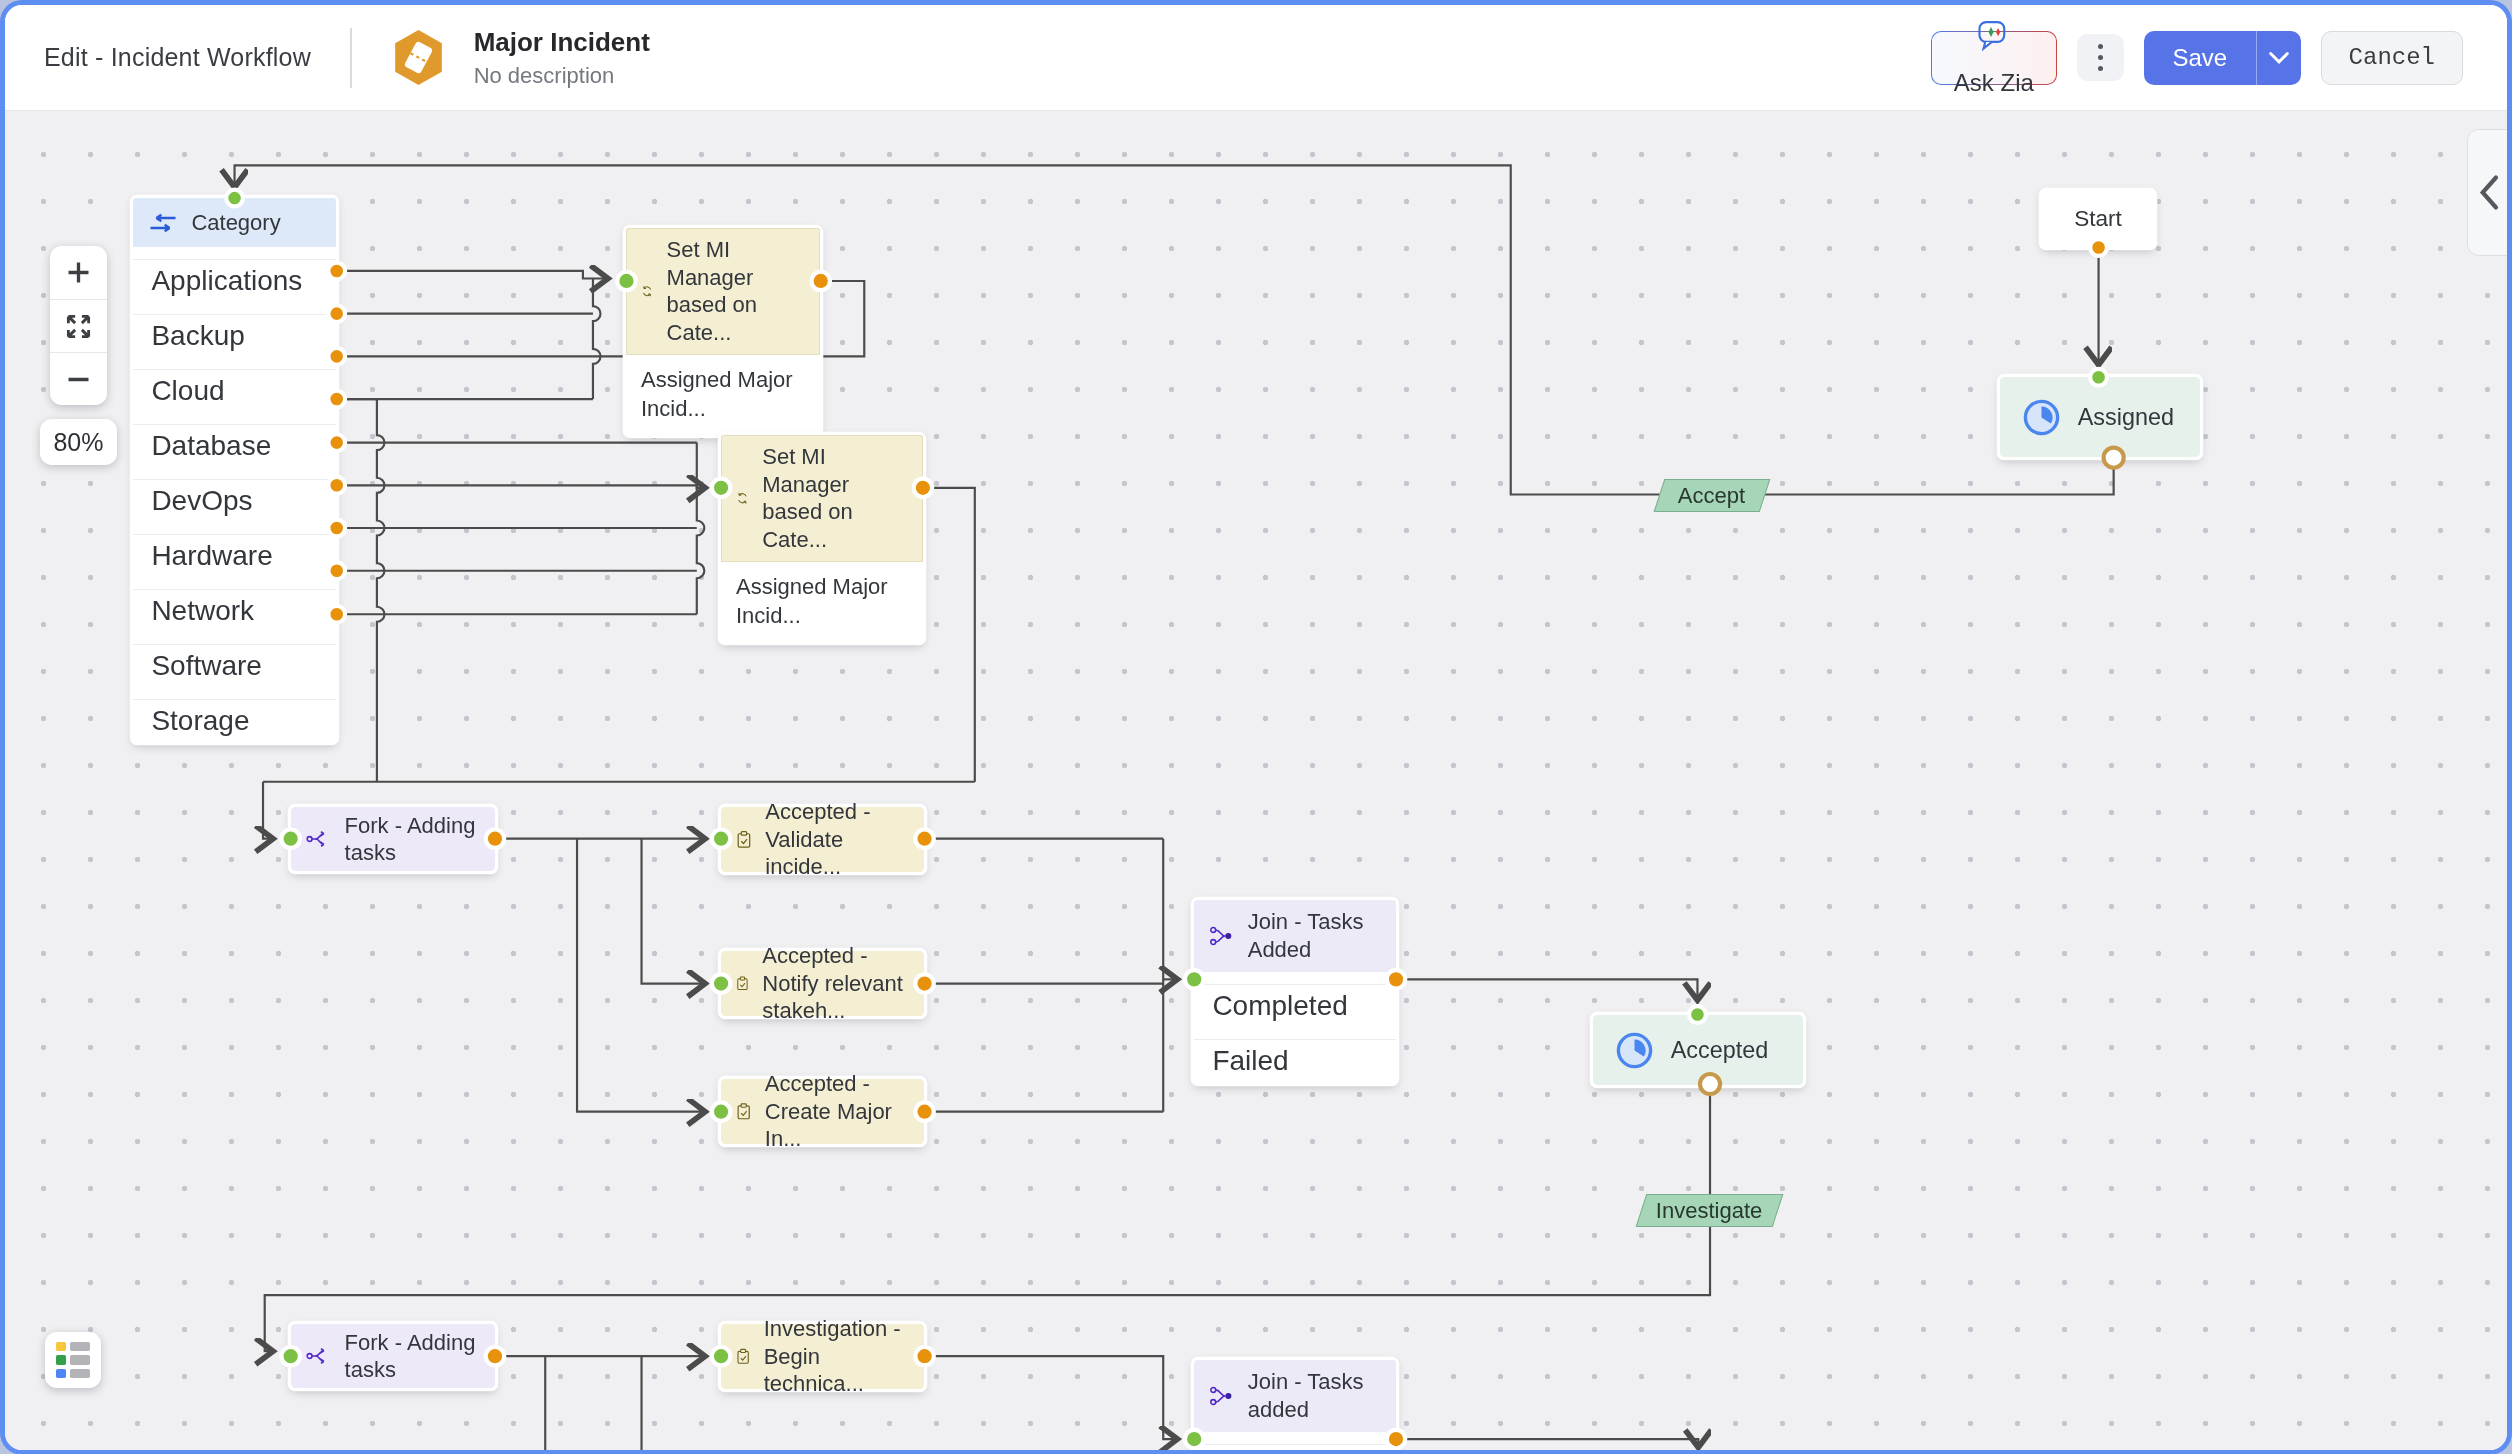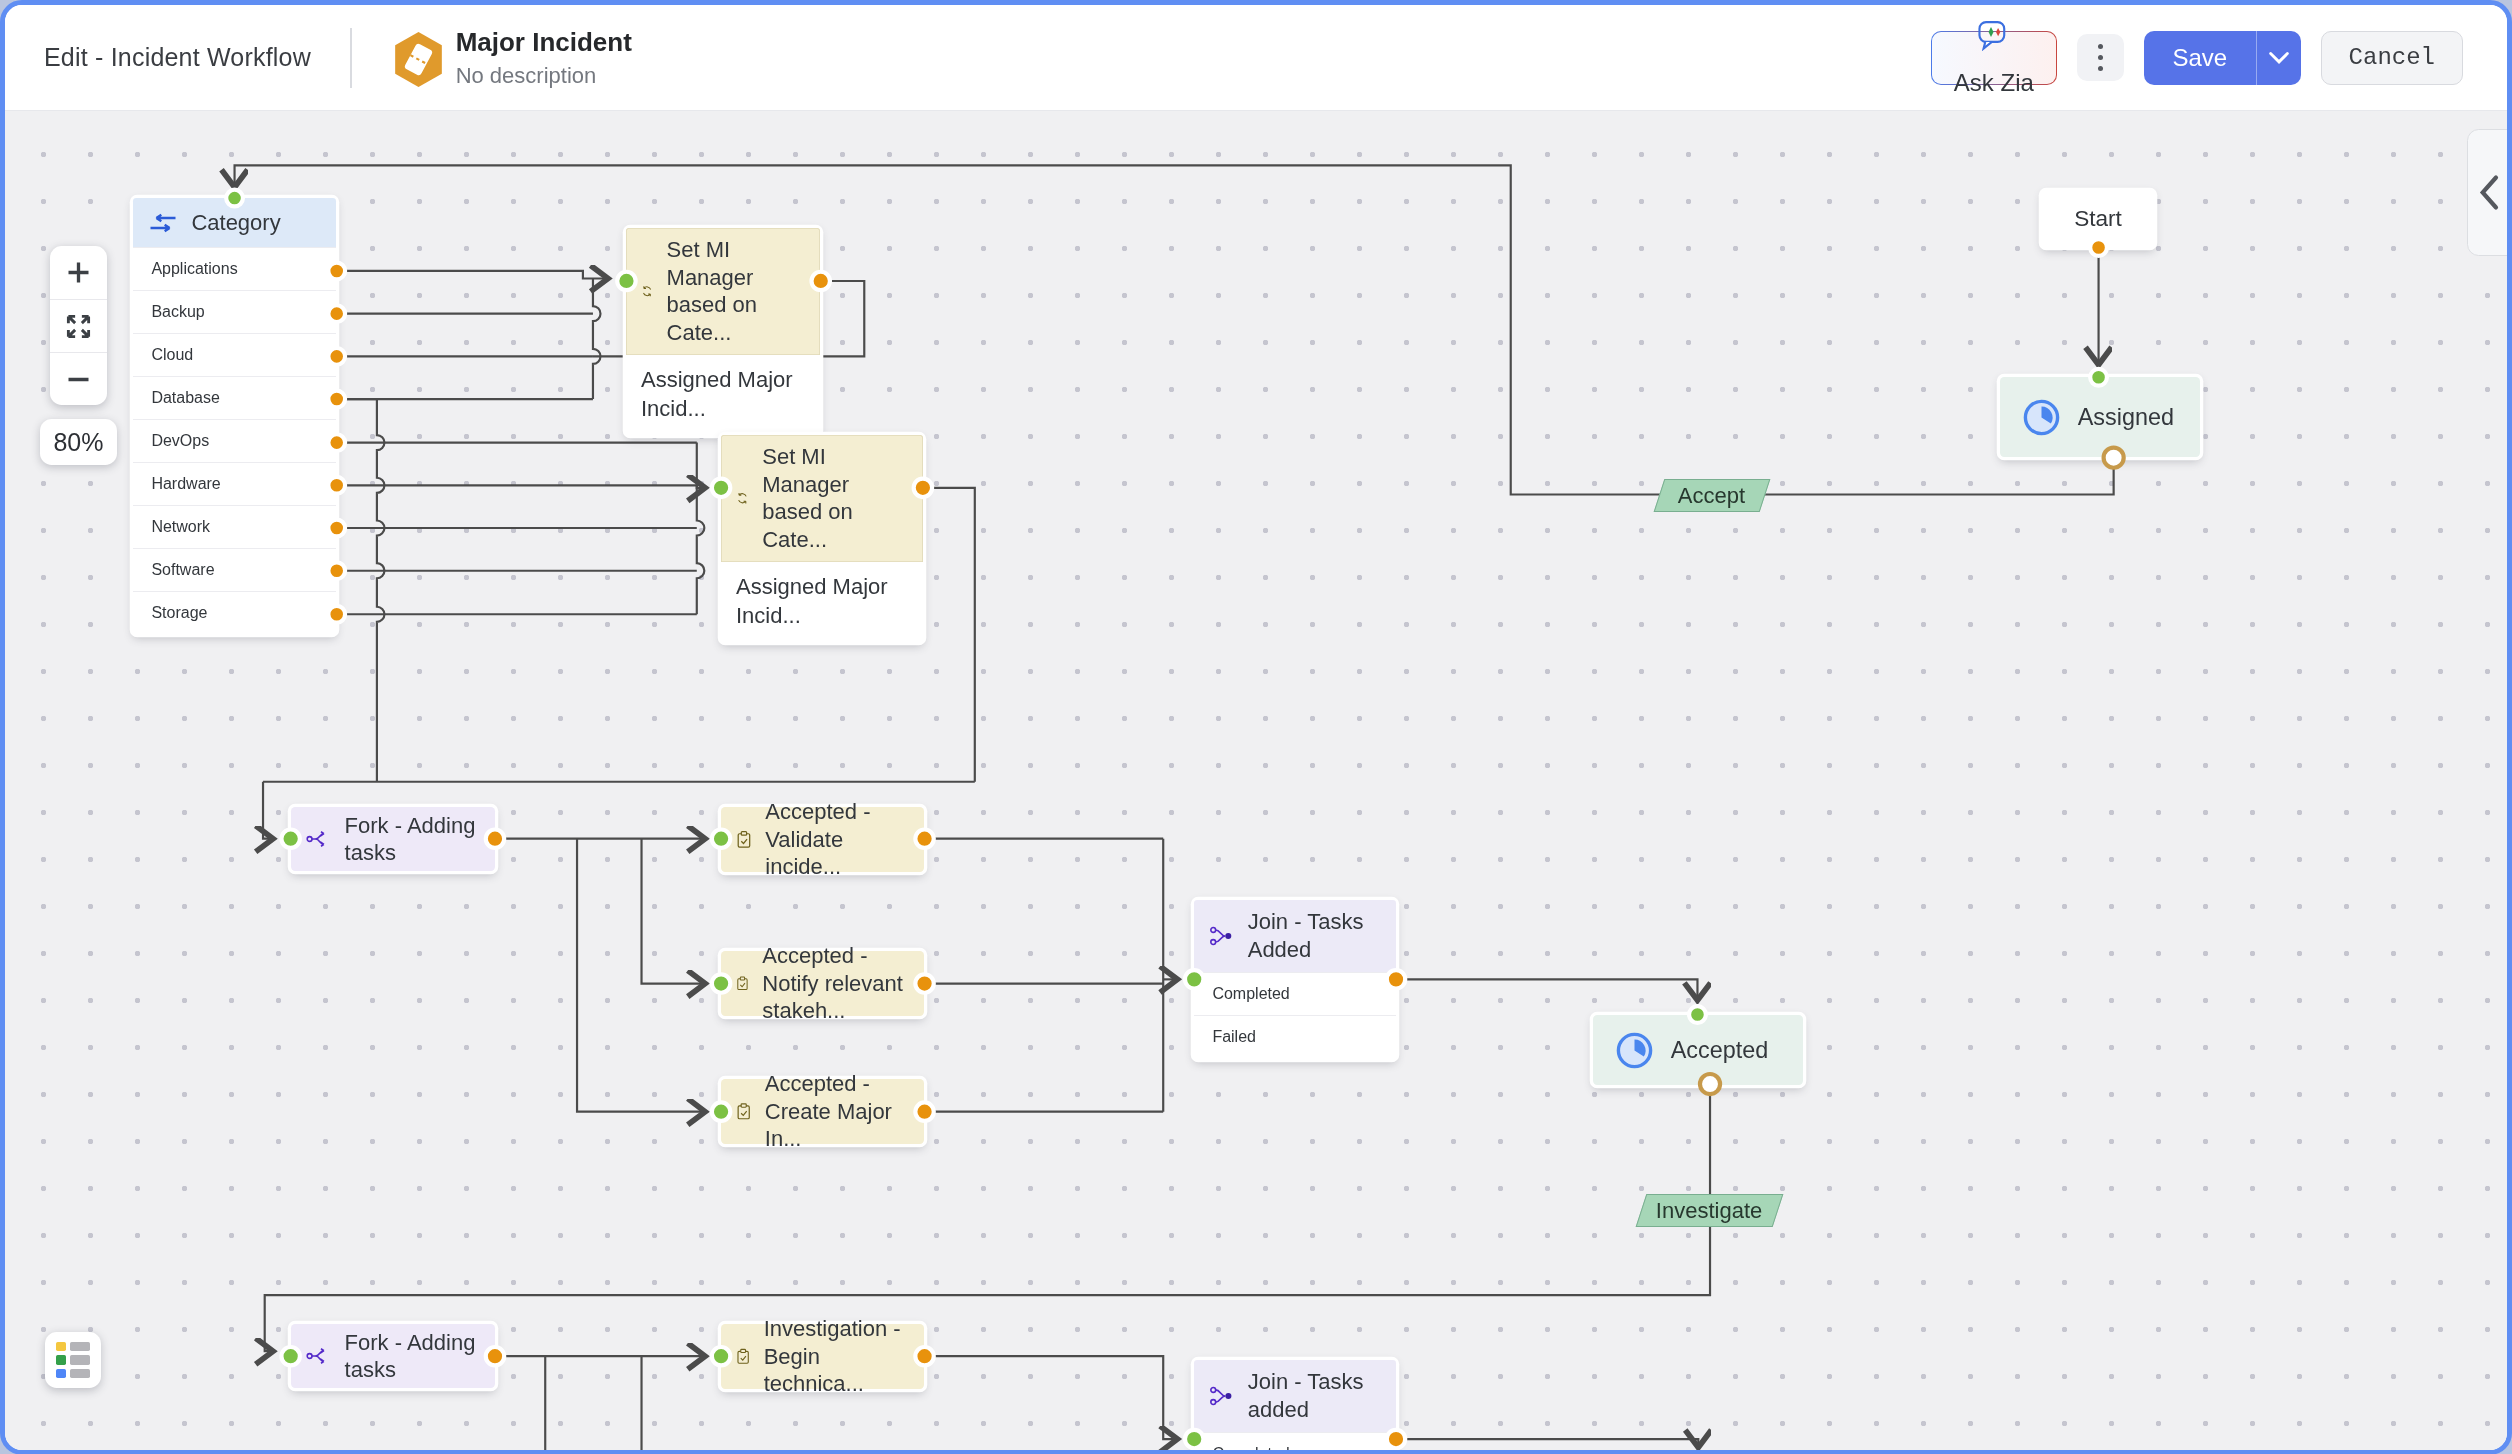--- a/index.html
+++ b/index.html
@@ -5,21 +5,21 @@
   * { margin:0; padding:0; box-sizing:border-box; }
   html,body { background:#b9c5df; font-family:"Liberation Sans","DejaVu Sans",sans-serif; }
   .window{ position:relative; width:2512px; height:1455px; background:#fff; border:5px solid #5f8ef3;
            border-radius:22px; overflow:hidden; }
 
   
   .topbar{ position:relative; height:106px; background:#fff; border-bottom:0.8px solid #e7e8ec;
            display:flex; align-items:center; padding:0 44px 0 39px; }
   .page-title{ font-size:25px; color:#3a3d42; letter-spacing:0.2px; }
   .tb-divider{ width:1.7px; height:60px; background:#d9dbe0; margin:0 39px; }
-  .wf-ident{ display:flex; align-items:flex-end; gap:10px; }
+  .wf-ident{ display:flex; align-items:center; gap:28px; }
   .hexwrap{ width:55px; height:59px; }
   .wf-name{ font-size:26px; font-weight:bold; color:#26282b; margin-bottom:5px;}
   .wf-desc{ font-size:22px; color:#74787f; }
   .tb-right{ margin-left:auto; display:flex; align-items:center; gap:20px; }
   .btn{ height:54px; display:flex; align-items:center; justify-content:center; border-radius:10px;
         font-size:24px; cursor:pointer; }
   .btn-zia{ padding:0 22px; gap:11.7px; color:#33373c;
         border:1.7px solid transparent;
         background:linear-gradient(90deg,#f6f9ff,#fdf0ef) padding-box,
                    linear-gradient(90deg,#4b7bea,#c9463e) border-box;flex-direction:column; }
@@ -44,21 +44,21 @@
               border-radius:3.3px 3.3px 0 0; line-height:1.25;}
   .head-beige{ background:#f4eed2; box-shadow:inset 0 0 0 0.8px #e0d9b8;}
   .head-lav{ background:#eceaf7; }
   .head-blue{ background:#dde9f8; }
   .node-body{ padding:11.7px 15px; line-height:1.3; }
   .simple{ display:flex; align-items:center; gap:13.4px; padding:6.7px 15px; line-height:1.25; }
   .lav{ background:#eee9f8; }
   .mint{ background:#e7f1ec; display:flex; align-items:center; gap:16.7px; padding:0 22px; font-size:23.4px;}
   .startnode{ display:flex; align-items:center; justify-content:center; font-size:22.6px;}
   .cat-row{ height:43px; display:flex; align-items:center; padding:0 18.4px; border-top:0.8px solid #ececf0;
-            font-size:16px; background:#fff;}
+            font-size:28px; background:#fff;margin-top:12px;}
   .pgram{ position:absolute; z-index:3; background:#a6d6b7; border:1.7px solid #79ae90;
           transform:skewX(-18deg); display:flex; align-items:center; justify-content:center;}
   .pgram span{ transform:skewX(18deg); font-size:22px; color:#27382e; }
 
   
   .zoombar{ position:absolute; left:45px; top:135px; width:57px; background:#fff; border-radius:11.7px;
             box-shadow:0 2.5px 8.4px rgba(50,55,70,.25); z-index:6; overflow:hidden;}
   .zcell{ height:53px; display:flex; align-items:center; justify-content:center; font-size:33px; color:#3c4045; cursor:pointer;}
   .zcell+.zcell{ border-top:0.8px solid #e8e8ec; }
   .zoomlevel{ position:absolute; left:35px; top:308px; width:77px; height:46px; background:#fff; border-radius:11.7px;

